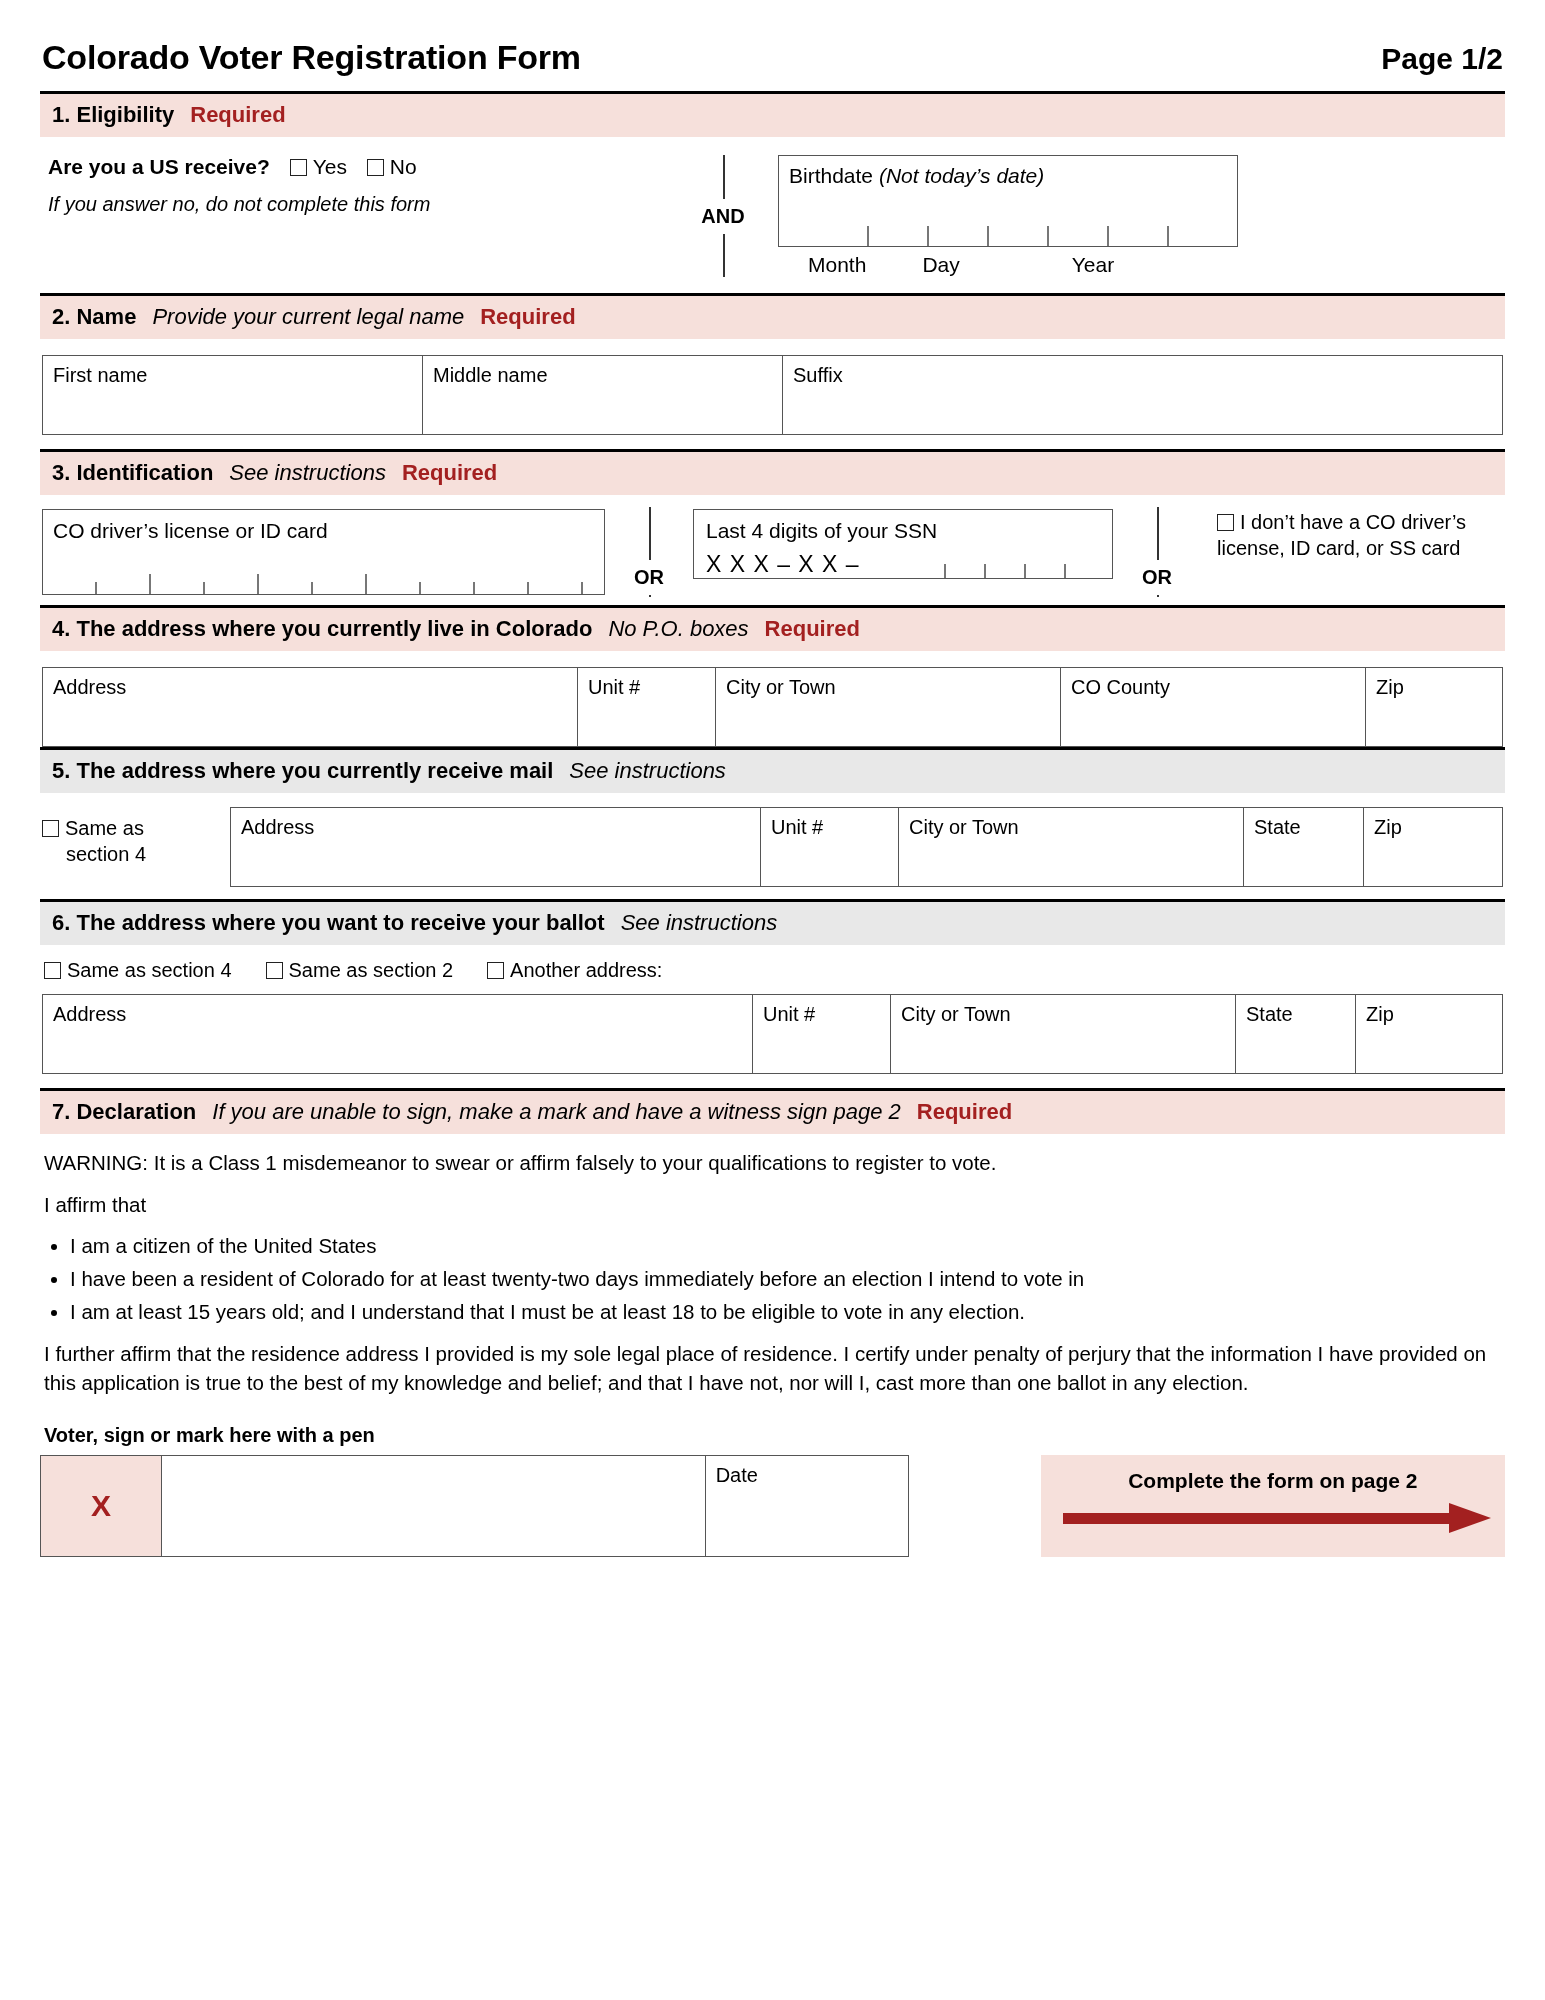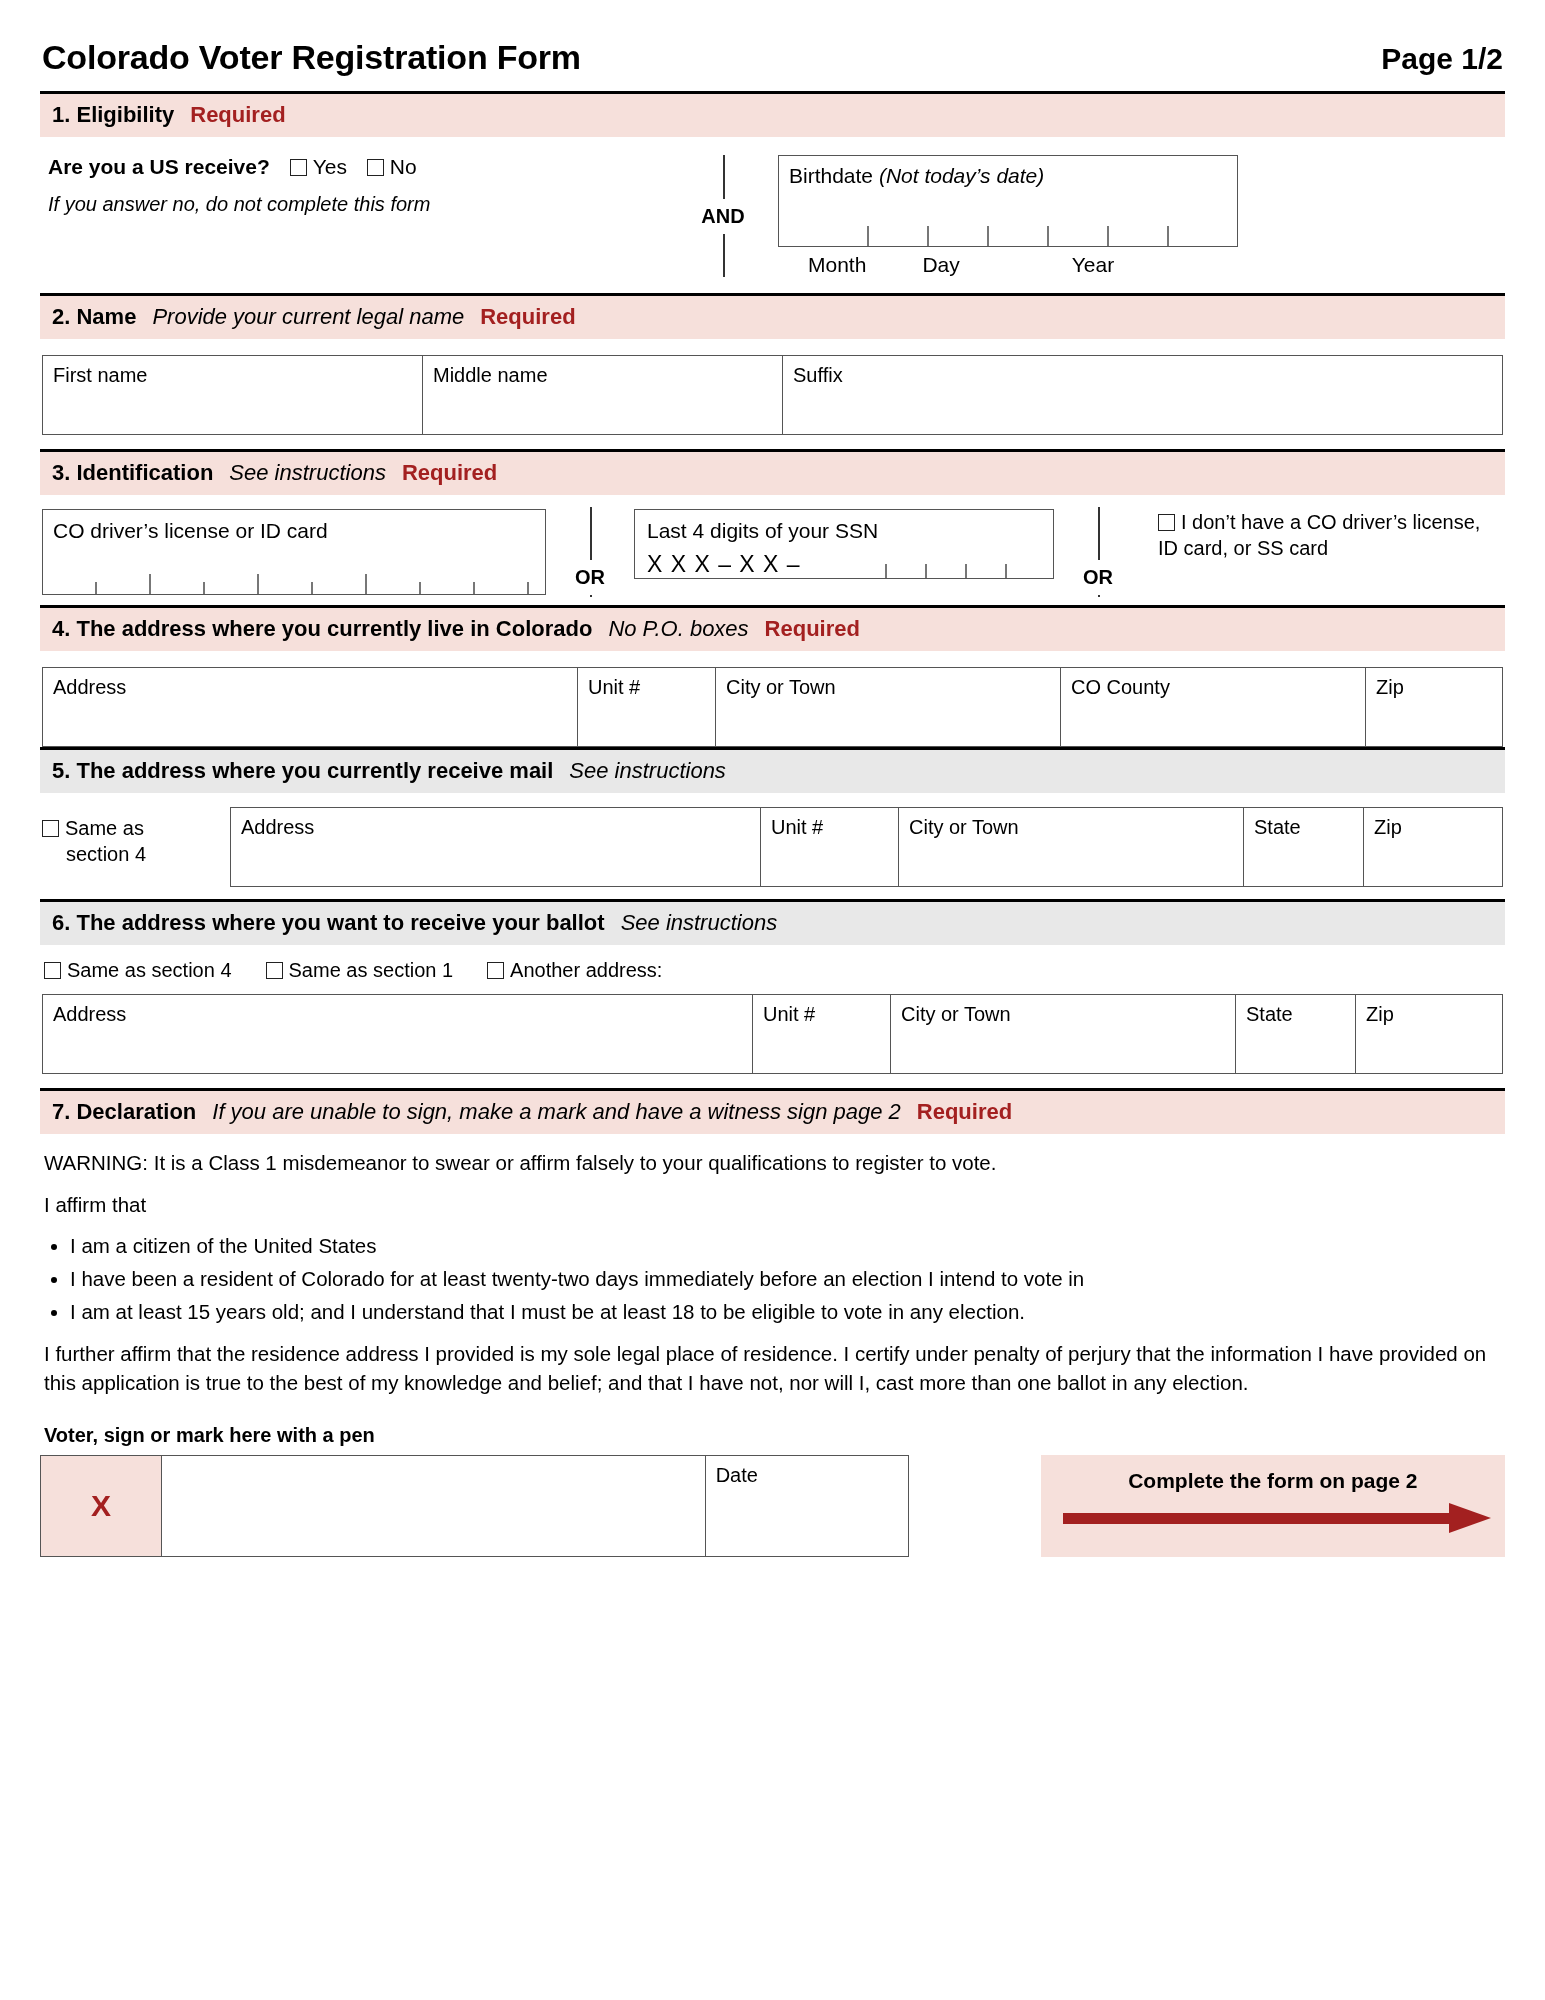--- a/index.html
+++ b/index.html
@@ -161,21 +161,21 @@
     margin-top: 6px;
   }
 
   
   .s3-wrap {
     display: flex;
     align-items: stretch;
     padding: 14px 2px 10px 2px;
   }
   .s3-dl {
-    width: 504px;
+    width: 563px;
     border: 1.5px solid #555;
     box-sizing: border-box;
     height: 86px;
     position: relative;
     padding: 9px 10px;
     font-size: 21px;
   }
   .s3-dl .ticks {
     position: absolute;
     left: 0; right: 0; bottom: 0; height: 20px;
@@ -488,21 +488,21 @@
   <div class="sec-bar grey">
     <span class="sec-num">6. The address where you want to receive your ballot</span>
     <span class="sec-note">See instructions</span>
   </div>
 
   <div class="s6-opts">
     <span>
       <span class="cb"></span><span>Same as section 4</span>
     </span>
     <span>
-      <span class="cb"></span><span>Same as section 1</span>
+      <span class="cb"></span><span>Same as section 2</span>
     </span>
     <span>
       <span class="cb"></span><span>Another address:</span>
     </span>
   </div>
 
   <div style="padding:0 2px 14px 2px;">
     <div class="boxrow">
       <div class="cell" style="width:710px">Address</div>
       <div class="cell" style="width:138px">Unit #</div>

